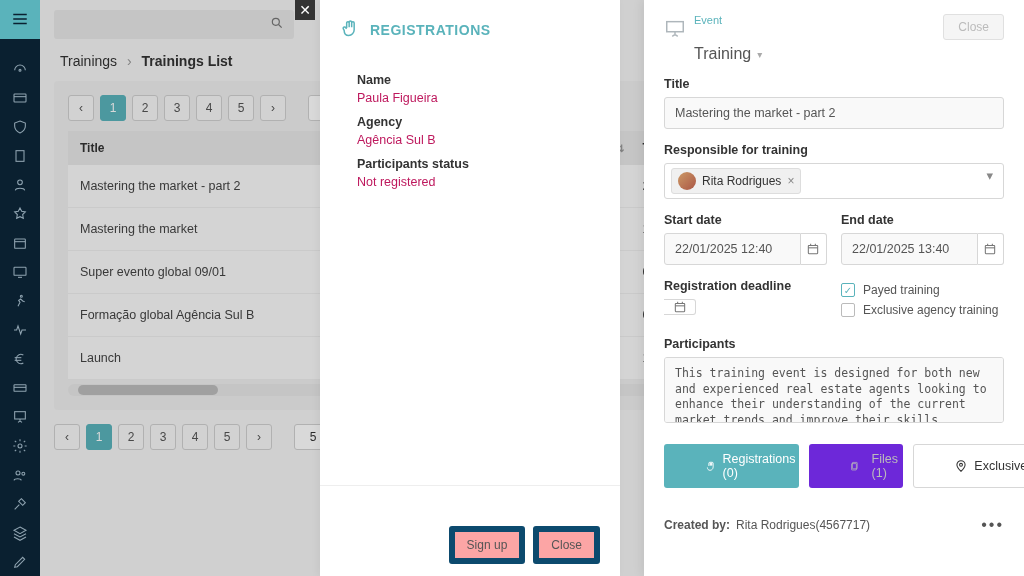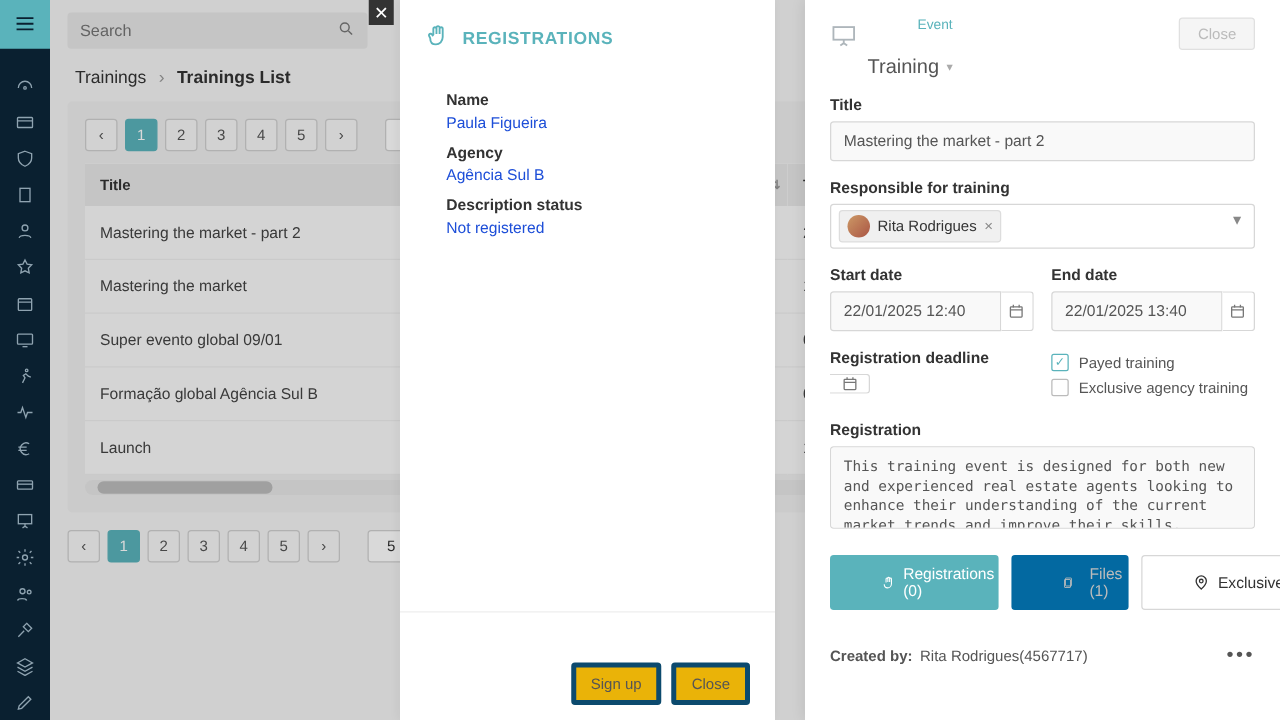--- a/index.html
+++ b/index.html
@@ -42,30 +42,30 @@
 .hscroll .thumb { position: absolute; left: 10px; top: 1px; height: 10px; width: 140px; background: #bdbdbd; border-radius: 5px; }
 .pager-bottom { padding: 14px 14px; display: flex; align-items: center; gap: 6px; }
 
 
 .mid-panel { position: absolute; left: 320px; top: 0; bottom: 0; width: 300px; background: #fff; z-index: 2; box-shadow: -2px 0 8px rgba(0,0,0,0.05); display: flex; flex-direction: column; }
 .close-x { position: absolute; top: 0; left: -25px; width: 20px; height: 20px; background: #333; color: #fff; display: flex; align-items: center; justify-content: center; font-size: 14px; cursor: pointer; }
 .mid-head { display: flex; align-items: center; gap: 10px; padding: 18px 20px 14px; color: #5ab3bb; font-weight: 600; letter-spacing: .5px; font-size: 14px; }
 .mid-head svg { width: 20px; height: 20px; }
 .mid-body { padding: 8px 37px; flex: 1; }
 .mid-body .lbl { font-weight: 600; font-size: 12.5px; margin-top: 10px; }
-.mid-body .val { font-size: 12.5px; color: #1d4ed8; margin-top: 4px; }
+.mid-body .val { font-size: 12.5px; color: #be185d; margin-top: 4px; }
 .mid-foot { border-top: 1px solid #eee; padding: 12px 20px; display: flex; justify-content: flex-end; gap: 8px; }
-.btn-sm { border: 4px solid #0c4a6e; background: #eab308; padding: 6px 12px; border-radius: 3px; font-size: 12px; cursor: pointer; color: #555; margin-top: 28px; }
+.btn-sm { border: 6px solid #0c4a6e; background: #fca5a5; padding: 6px 12px; border-radius: 3px; font-size: 12px; cursor: pointer; color: #555; margin-top: 28px; }
 
 
 .right-panel { position: absolute; right: 0; top: 0; bottom: 0; width: 380px; background: #fff; z-index: 3; box-shadow: -2px 0 10px rgba(0,0,0,0.08); padding: 14px 20px; overflow-y: auto; }
 .rp-top { display: flex; align-items: flex-start; }
 .rp-type { display: flex; gap: 8px; align-items: flex-start; }
 .rp-type-icon { color: #aeb6bb; margin-top: 4px; }
-.rp-type-text .sup { font-size: 11px; color: #5ab3bb; margin-left: 40px; }
+.rp-type-text .sup { font-size: 11px; color: #5ab3bb; }
 .rp-type-text .main-t { font-size: 16px; color: #555; display: flex; align-items: center; gap: 6px; margin-top: 19px; }
 .rp-close { margin-left: auto; border: 1px solid #e0e0e0; background: #f5f5f5; color: #bbb; padding: 5px 14px; border-radius: 3px; font-size: 12px; }
 .field { margin-top: 14px; }
 .field-label { font-size: 12.5px; font-weight: 600; color: #333; margin-bottom: 6px; display: block; }
 .field-input { width: 100%; border: 1px solid #d7d7d7; background: #f9f9f9; padding: 8px 10px; border-radius: 3px; font-size: 12.5px; color: #555; }
 .chip-input { display: flex; align-items: flex-start; border: 1px solid #d7d7d7; background: #fff; padding: 4px 6px; border-radius: 3px; position: relative; }
 .chip { display: inline-flex; align-items: center; gap: 6px; background: #f0f0f0; border: 1px solid #ddd; border-radius: 3px; padding: 3px 6px; font-size: 12px; }
 .chip .av { width: 18px; height: 18px; border-radius: 50%; background: linear-gradient(135deg,#c96,#a54); }
 .chip .x { color: #888; cursor: pointer; }
 .dd-caret { position: absolute; right: 10px; color: #888; }
@@ -75,21 +75,21 @@
 .date-wrap .field-input { border-top-right-radius: 0; border-bottom-right-radius: 0; }
 .date-btn { width: 32px; border: 1px solid #d7d7d7; border-left: none; border-radius: 0 3px 3px 0; background: #fff; display: flex; align-items: center; justify-content: center; color: #777; cursor: pointer; }
 .chk-col { flex: 1; padding-top: 4px; }
 .chk { display: flex; align-items: center; gap: 8px; font-size: 12px; color: #555; margin-bottom: 6px; }
 .chkbox { width: 14px; height: 14px; border: 1px solid #bbb; border-radius: 2px; display: inline-flex; align-items: center; justify-content: center; font-size: 10px; color: #5ab3bb; }
 .chkbox.checked { border-color: #5ab3bb; }
 .ta { width: 100%; border: 1px solid #d7d7d7; background: #f9f9f9; padding: 8px 10px; border-radius: 3px; font-size: 11.5px; color: #555; height: 66px; resize: none; line-height: 1.35; overflow-y: scroll; }
 .btn-row { display: flex; gap: 10px; margin-top: 18px; }
 .big-btn { flex: 1; height: 44px; border-radius: 3px; display: flex; align-items: center; justify-content: center; gap: 6px; font-size: 12.5px; cursor: pointer; border: 1px solid transparent; padding-left: 40px; }
 .big-btn.reg { background: #5ab3bb; color: #fff; }
-.big-btn.files { background: #0369a1; color: #bbb; gap: 12px; }
+.big-btn.files { background: #6d28d9; color: #bbb; gap: 12px; }
 .big-btn.loc { background: #fff; color: #333; border-color: #d7d7d7; }
 .created { margin-top: 28px; font-size: 12px; color: #555; display: flex; align-items: center; }
 .created b { font-weight: 600; margin-right: 6px; }
 .more { margin-left: auto; letter-spacing: 2px; font-size: 16px; color: #555; cursor: pointer; }
 </style>
 </head>
 <body>
 
 <div class="app">
 
@@ -205,21 +205,20 @@
     <div class="nav-item">
         <svg viewBox="0 0 24 24" fill="none" stroke="currentColor" stroke-width="1.6">
           <path d="M4 20l4-1 11-11-3-3L5 16l-1 4z"></path>
         </svg>
       </div>
   </div>
 
   <div class="main">
     <div class="search-row">
       <div class="searchbox">
-        <input placeholder="Search" style="">
         <span class="search-icon">
           <svg width="14" height="14" viewBox="0 0 24 24" fill="none" stroke="#777" stroke-width="2">
               <circle cx="10" cy="10" r="6"></circle>
               <line x1="20" y1="20" x2="15" y2="15"></line>
             </svg>
         </span>
       </div>
     </div>
 
     <div class="breadcrumb">
@@ -307,21 +306,21 @@
             <path d="M8 12V6a1.5 1.5 0 1 1 3 0v5V5a1.5 1.5 0 1 1 3 0v6V6a1.5 1.5 0 1 1 3 0v8c0 4-3 7-6.5 7S5 18.5 5 15l-1-2a1.5 1.5 0 1 1 2.6-1.5L8 13"></path>
           </svg>
       </span>
       <span>REGISTRATIONS</span>
     </div>
     <div class="mid-body">
       <div class="lbl">Name</div>
       <div class="val">Paula Figueira</div>
       <div class="lbl">Agency</div>
       <div class="val">Agência Sul B</div>
-      <div class="lbl">Description status</div>
+      <div class="lbl">Participants status</div>
       <div class="val">Not registered</div>
     </div>
     <div class="mid-foot">
       <button class="btn-sm">Sign up</button>
       <button class="btn-sm">Close</button>
     </div>
   </div>
 
   <div class="right-panel">
     <div class="rp-top">
@@ -411,21 +410,21 @@
           <span>Payed training</span>
         </div>
         <div class="chk">
           <span class="chkbox"></span>
           <span>Exclusive agency training</span>
         </div>
       </div>
     </div>
 
     <div class="field">
-      <label class="field-label">Registration</label>
+      <label class="field-label">Participants</label>
       <textarea class="ta" style="">This training event is designed for both new and experienced real estate agents looking to enhance their understanding of the current market trends and improve their skills. Participants will gain essential knowledge on property valuation, negotiation strategies, and the latest legal updates affecting real estate</textarea>
     </div>
 
     <div class="btn-row">
       <div class="big-btn reg">
         <svg width="14" height="14" viewBox="0 0 24 24" fill="none" stroke="currentColor" stroke-width="1.8">
             <path d="M8 12V6a1.5 1.5 0 1 1 3 0v5V5a1.5 1.5 0 1 1 3 0v6V6a1.5 1.5 0 1 1 3 0v8c0 4-3 7-6.5 7S5 18.5 5 15"></path>
           </svg>
         <span>Registrations (0)</span>
       </div>

